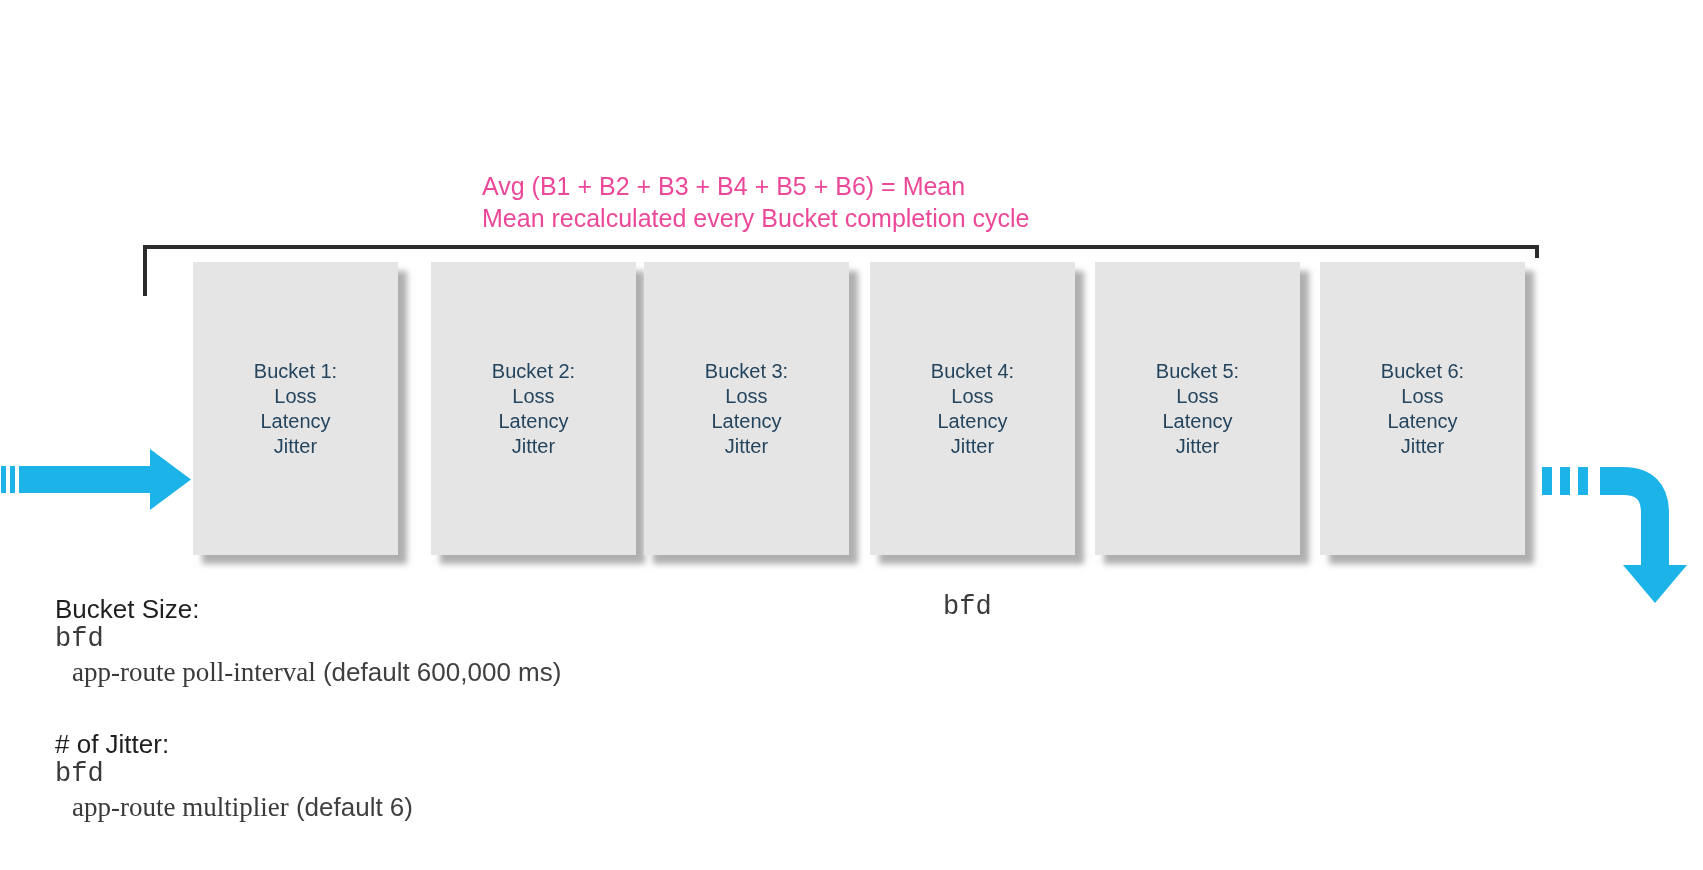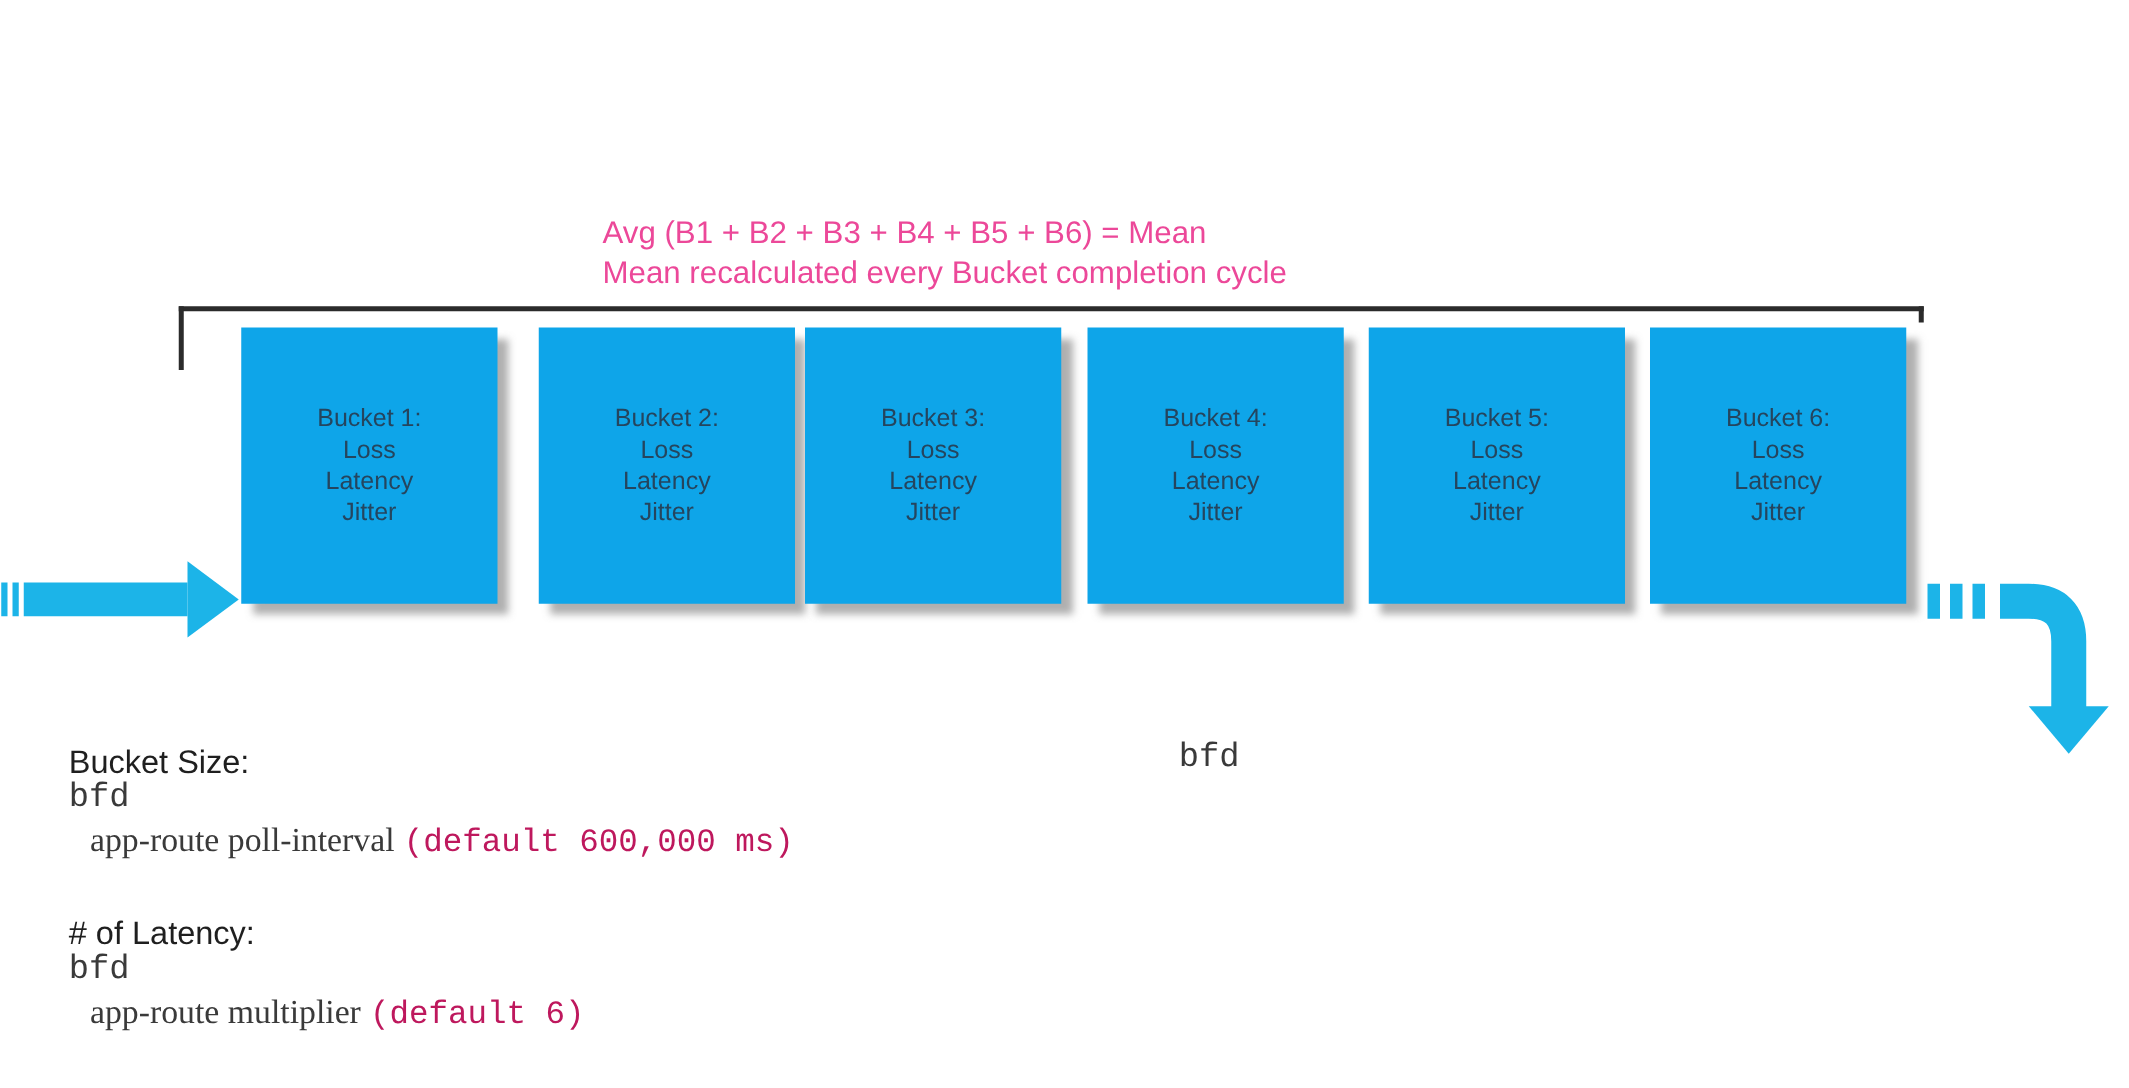--- a/index.html
+++ b/index.html
@@ -65,22 +65,22 @@
     left: 1535px;
     top: 245px;
     width: 4px;
     height: 13px;
     background: #2b2b2b;
   }
   .bucket {
     position: absolute;
     top: 262px;
     width: 205px;
-    height: 221px;
-    background: #0ea5e9;
+    height: 293px;
+    background: #e5e5e5;
     box-shadow: 9px 9px 6px rgba(110,110,110,0.55);
     display: flex;
     align-items: center;
     justify-content: center;
   }
   .bucket-text {
     text-align: center;
     font-size: 20px;
     line-height: 25px;
     color: #25455e;
@@ -128,23 +128,23 @@
     font-size: 26px;
     line-height: 34px;
     white-space: nowrap;
   }
   .note-cmd-line .cmd {
     font-family: Liberation Serif, serif;
     font-size: 27px;
     color: #3a3a3a;
   }
   .note-cmd-line .default {
-    font-family: Liberation Mono, monospace;
+    font-family: Liberation Sans, sans-serif;
     font-size: 26px;
-    color: #be185d;
+    color: #404040;
   }
   .indent1 { padding-left: 17px; }
   .spacer { height: 40px; }
 </style>
 </head>
 <body>
 
 <div class="slide">
 
 
@@ -225,21 +225,21 @@
     <div>
       <div class="note-heading">Bucket Size:</div>
       <div class="note-cmd-root">bfd</div>
       <div class="note-cmd-line indent1">
         <span class="cmd">app-route poll-interval</span>
         <span class="default">(default 600,000 ms)</span>
       </div>
     </div>
     <div class="spacer"></div>
     <div>
-      <div class="note-heading"># of Latency:</div>
+      <div class="note-heading"># of Jitter:</div>
       <div class="note-cmd-root">bfd</div>
       <div class="note-cmd-line indent1">
         <span class="cmd">app-route multiplier</span>
         <span class="default">(default 6)</span>
       </div>
     </div>
   </div>
 
   <div class="notes-right">
     <div>

